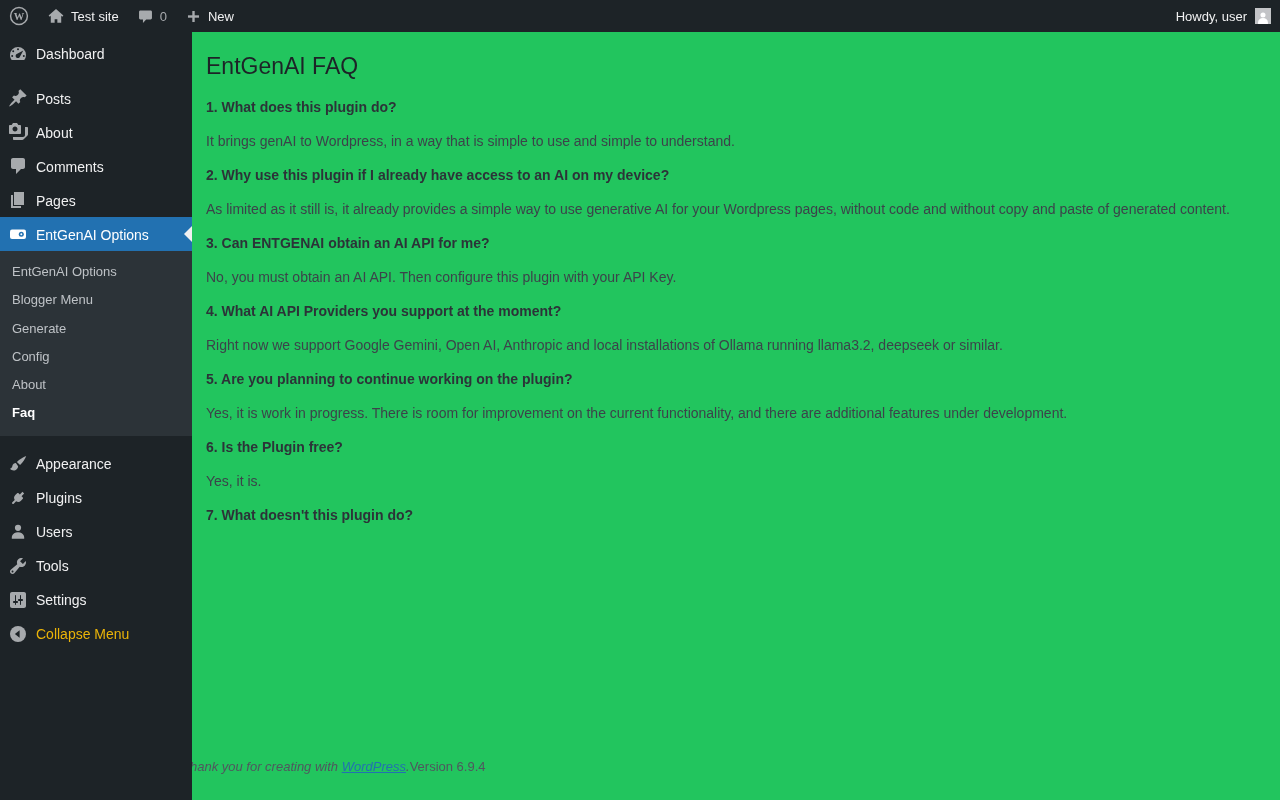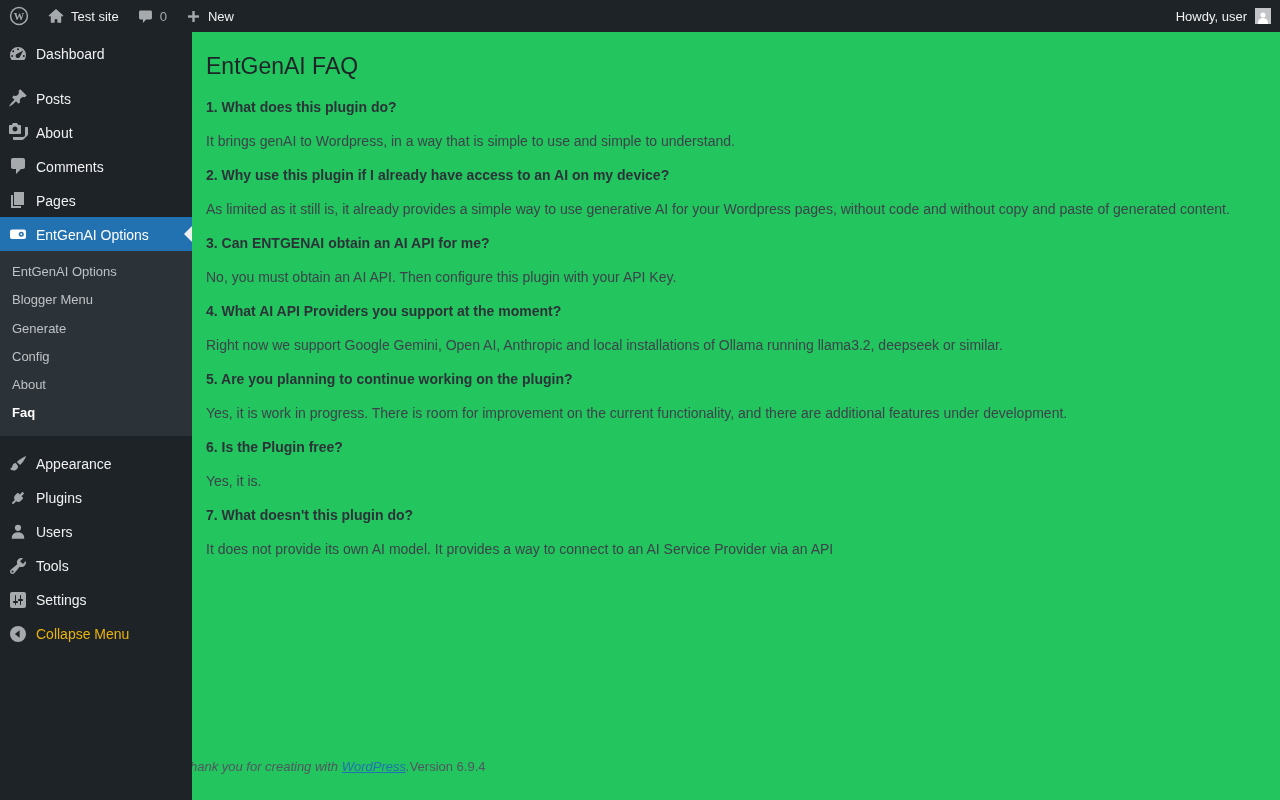--- a/index.html
+++ b/index.html
@@ -286,20 +286,19 @@
     <p class="a">As limited as it still is, it already provides a simple way to use generative AI for your Wordpress pages, without code and without copy and paste of generated content.</p>
     <p class="q">3. Can ENTGENAI obtain an AI API for me?</p>
     <p class="a">No, you must obtain an AI API. Then configure this plugin with your API Key.</p>
     <p class="q">4. What AI API Providers you support at the moment?</p>
     <p class="a">Right now we support Google Gemini, Open AI, Anthropic and local installations of Ollama running llama3.2, deepseek or similar.</p>
     <p class="q">5. Are you planning to continue working on the plugin?</p>
     <p class="a">Yes, it is work in progress. There is room for improvement on the current functionality, and there are additional features under development.</p>
     <p class="q">6. Is the Plugin free?</p>
     <p class="a">Yes, it is.</p>
     <p class="q">7. What doesn't this plugin do?</p>
-    <p class="a">It does not provide its own AI model. It provides a way to connect to an AI Service Provider via an API</p>
   </div>
 </div>
 
 <div id="footer">
   <span class="thanks"><span>Thank you for creating with </span><a>WordPress</a><span>.</span></span>
   <span class="version">Version 6.9.4</span>
 </div>
 
 </body></html>

